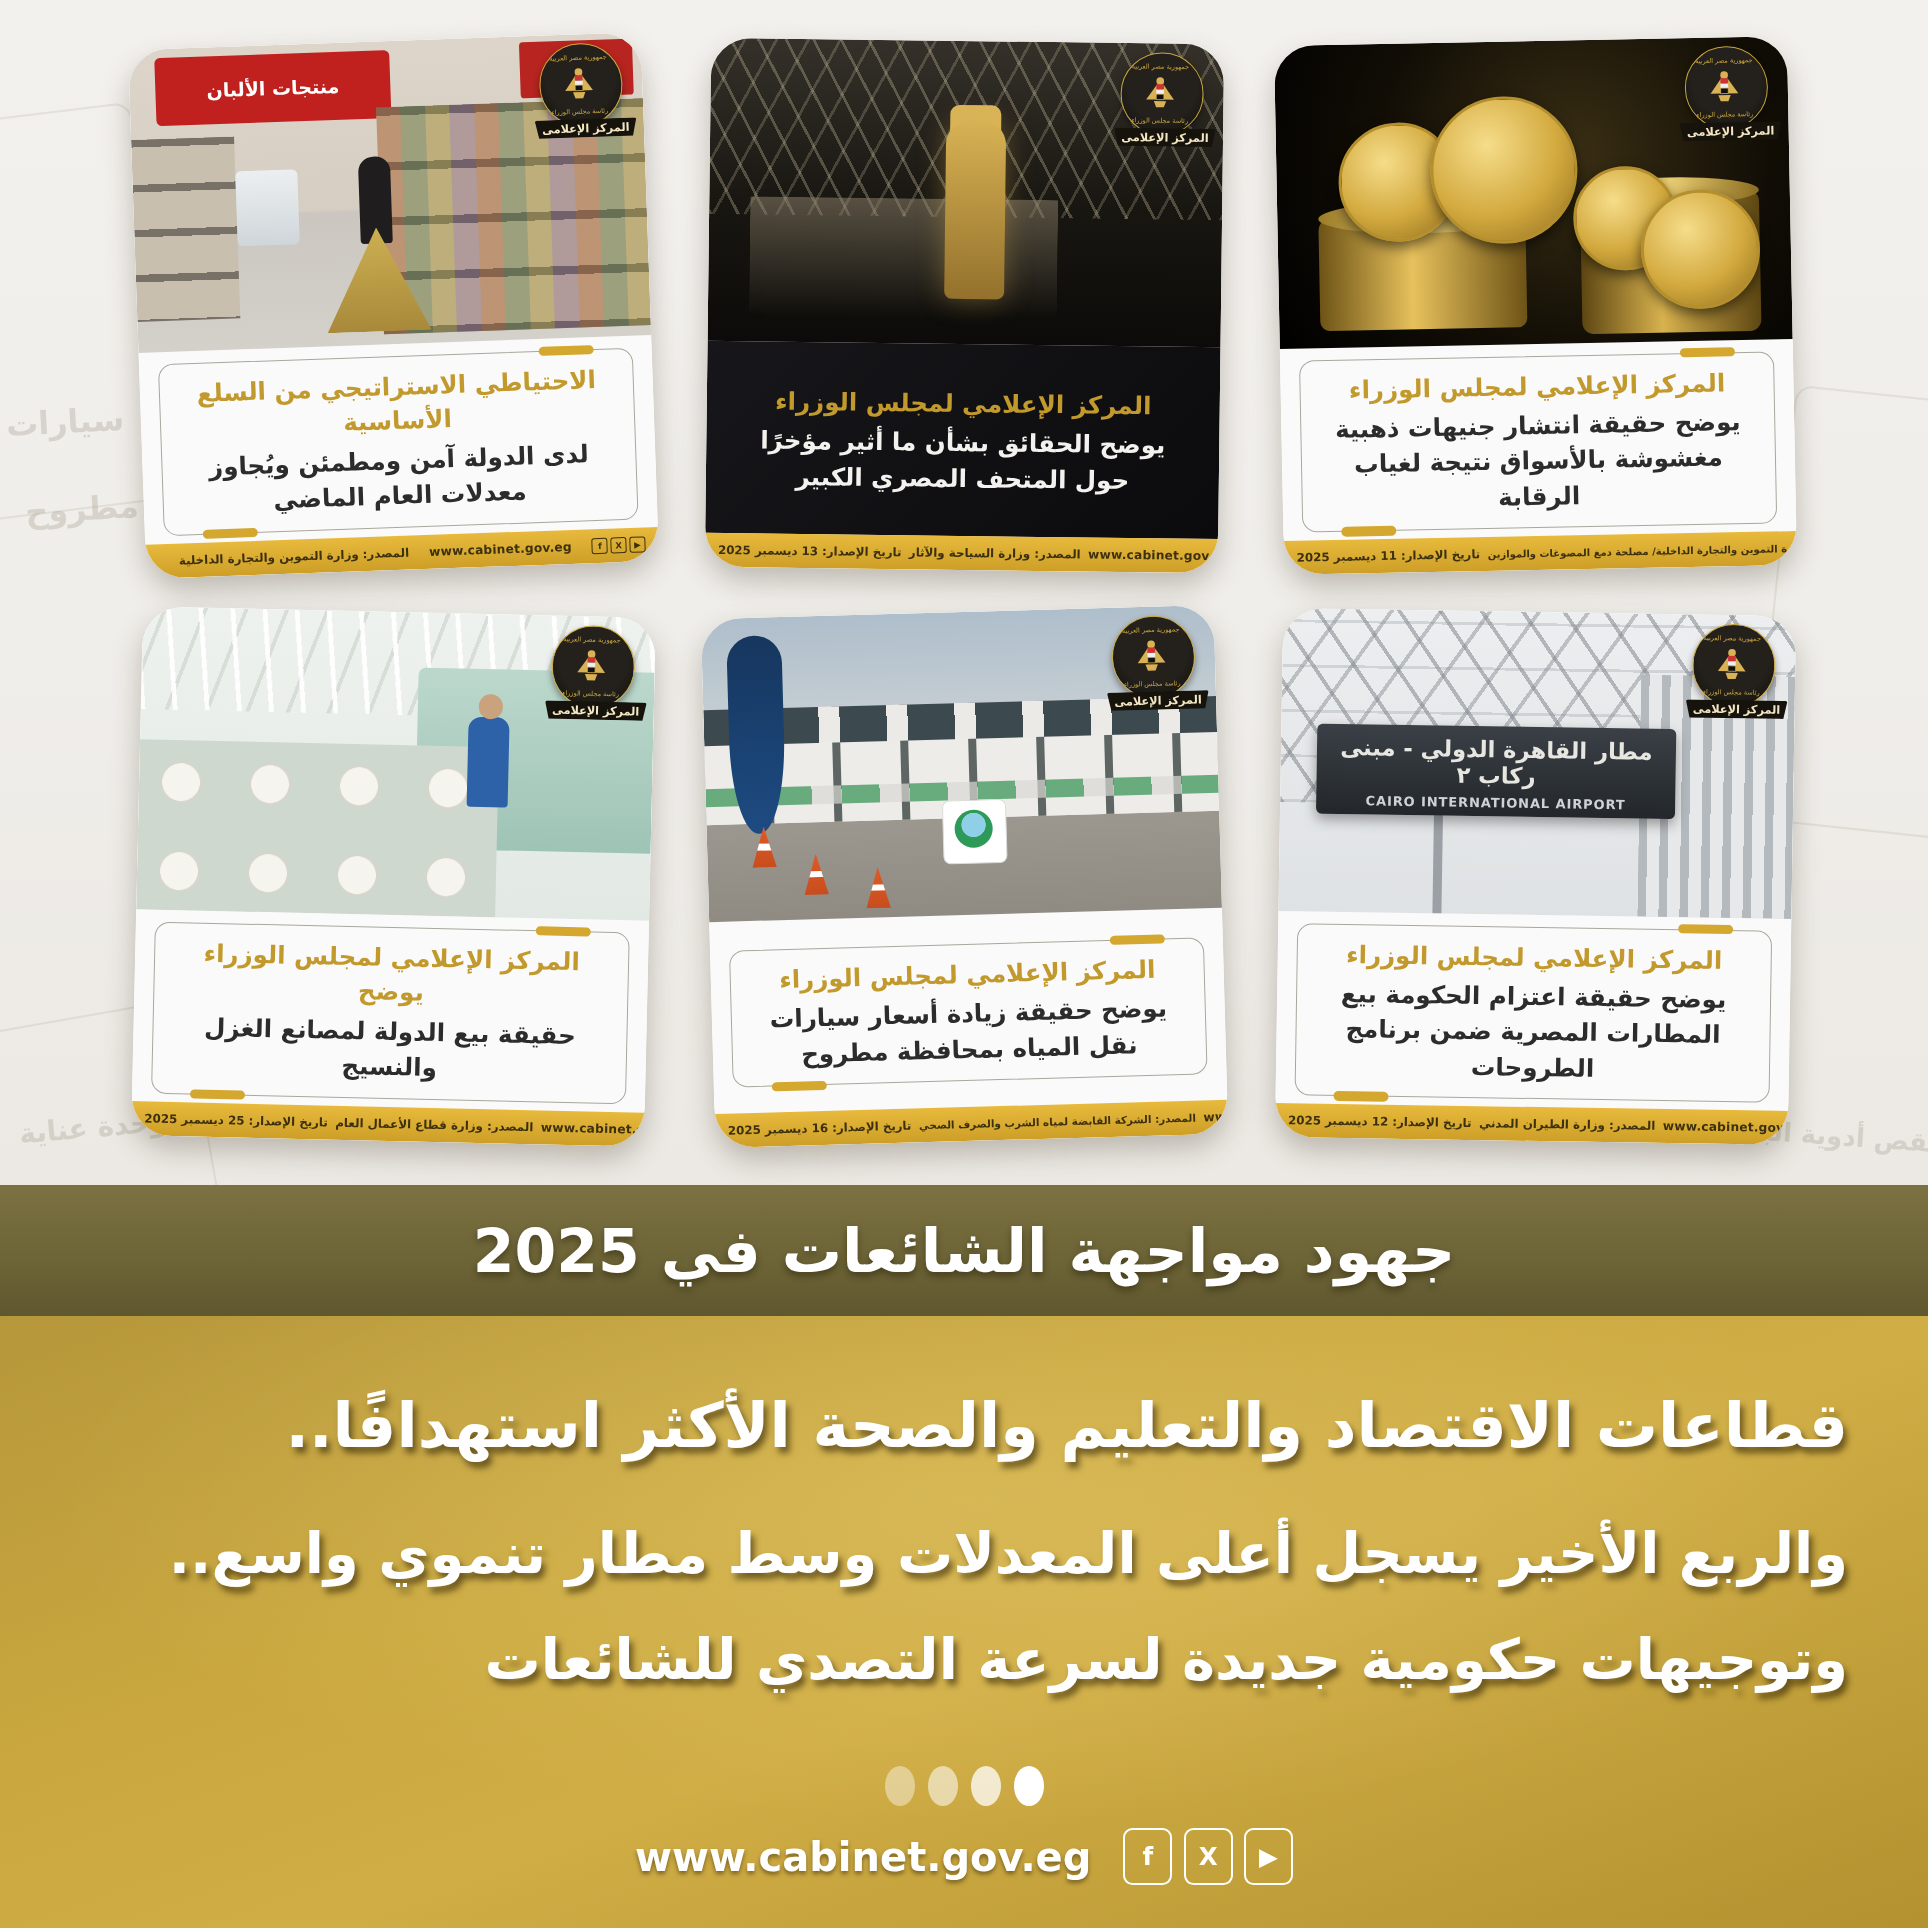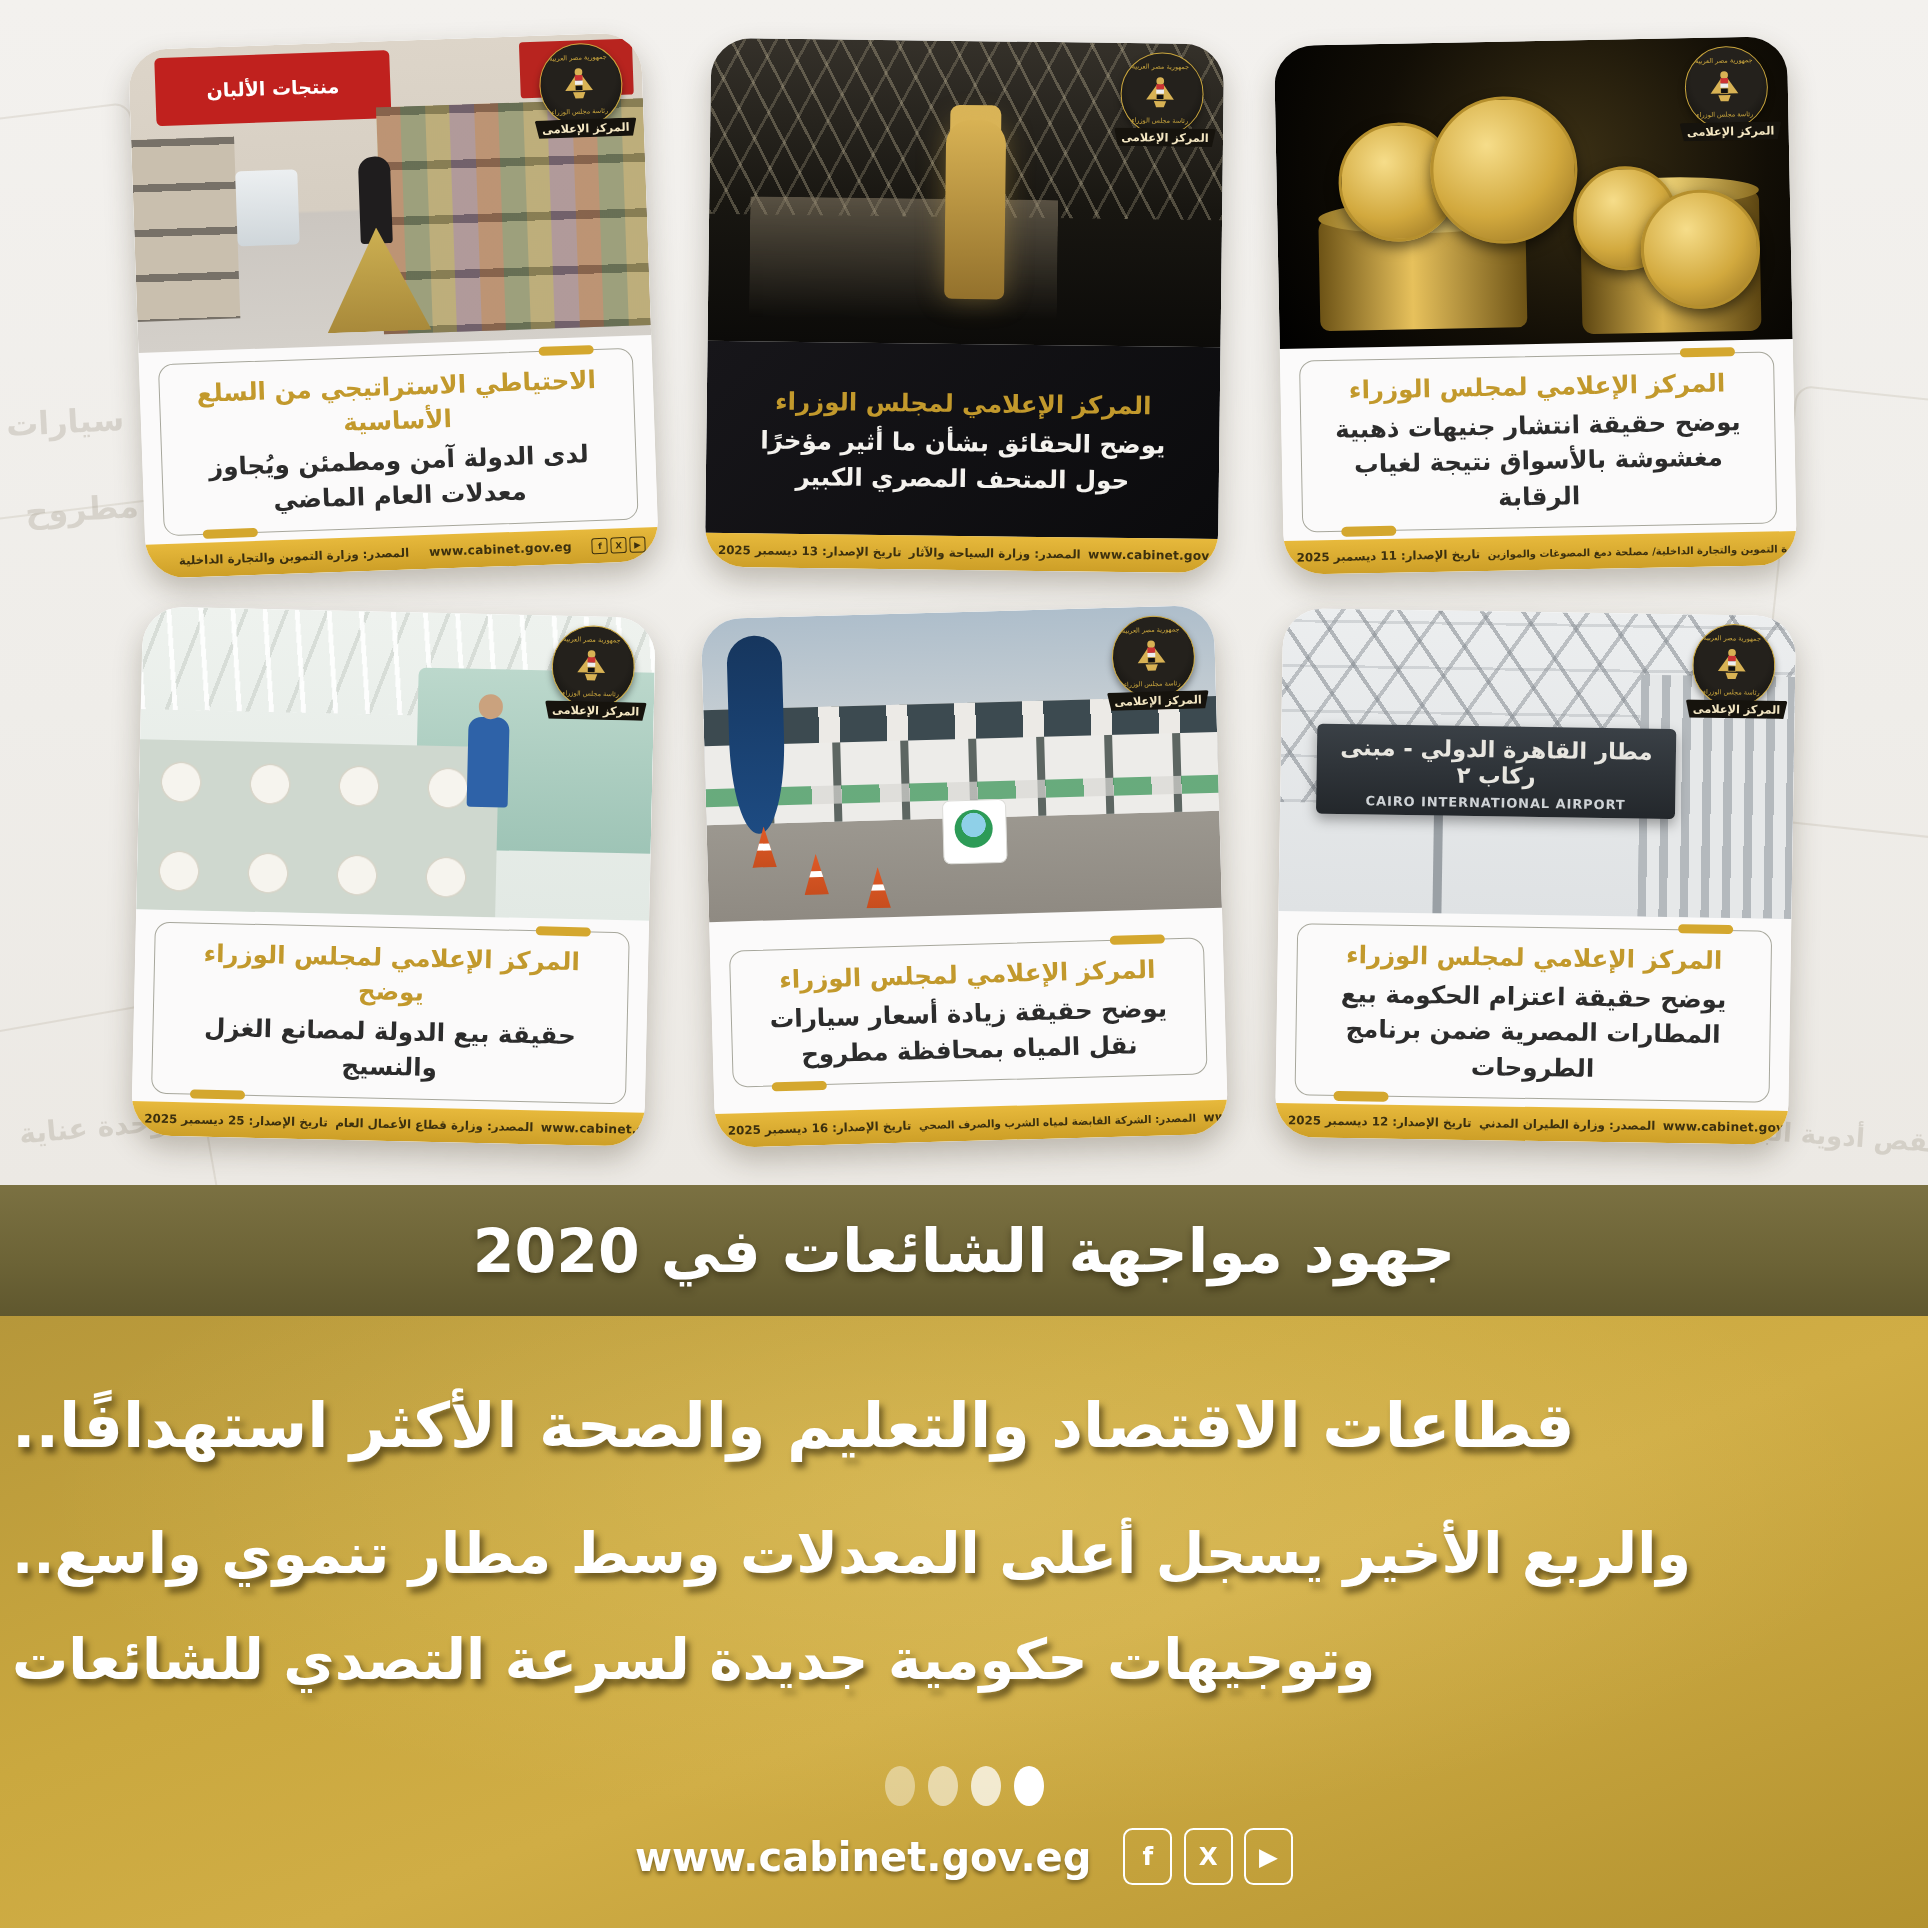--- a/index.html
+++ b/index.html
@@ -155,21 +155,21 @@
   .title-band .title{
     color:#fff;font-size:60px;font-weight:800;direction:rtl;
     text-shadow:0 3.8px 7.5px rgba(30,25,5,.45);
   }
   .gold-band{
     position:absolute;left:0;top:1316px;width:1928px;height:612px;
     background:
       radial-gradient(ellipse 1318px 471px at 50% 30%,rgba(255,235,160,.22),transparent 70%),
       linear-gradient(160deg,#b6973a 0%,#caa83f 35%,#d0ad45 55%,#b3922f 100%);
   }
-  .sum-line{position:absolute;left:12px;width:1844px;text-align:left;color:#fff;font-weight:800;direction:rtl;
+  .sum-line{position:absolute;left:4px;width:1844px;text-align:right;color:#fff;font-weight:800;direction:rtl;
     text-shadow:3.8px 5.6px 6.6px rgba(45,33,5,.6);}
   .sum-1{top:73px;font-size:62px;}
   .sum-2{top:205px;font-size:56px;}
   .sum-3{top:311px;font-size:56px;}
   .dots{position:absolute;left:0;top:450px;width:1928px;display:flex;justify-content:center;gap:13px;}
   .dots span{width:30px;height:40px;border-radius:50%;background:#fff;display:inline-block;}
   .dots .d1{opacity:.42;} .dots .d2{opacity:.55;} .dots .d3{opacity:.75;} .dots .d4{opacity:1;}
   .site-row{position:absolute;left:0;top:512px;width:1928px;display:flex;justify-content:center;align-items:center;gap:32px;}
   .site-row .site{color:#fff;font-size:40px;font-weight:800;text-shadow:0 2.8px 4.7px rgba(45,33,5,.5);}
   .social{display:flex;gap:11.3px;}
@@ -440,21 +440,21 @@
       <div class="card-footer">
         <span class="cf-item">تاريخ الإصدار: 12 ديسمبر 2025</span>
         <span class="cf-item">المصدر: وزارة الطيران المدني</span>
         <span class="cf-item cf-site">www.cabinet.gov.eg</span>
 
       </div>
     </div>
   </div>
 
   <div class="title-band">
-    <div class="title">جهود مواجهة الشائعات في 2020</div>
+    <div class="title">جهود مواجهة الشائعات في 2025</div>
   </div>
 
   <div class="gold-band">
     <div class="sum-line sum-1">قطاعات الاقتصاد والتعليم والصحة الأكثر استهدافًا..</div>
     <div class="sum-line sum-2">والربع الأخير يسجل أعلى المعدلات وسط مطار تنموي واسع..</div>
     <div class="sum-line sum-3">وتوجيهات حكومية جديدة لسرعة التصدي للشائعات</div>
 
     <div class="dots">
       <span class="d1"></span>
       <span class="d2"></span>

